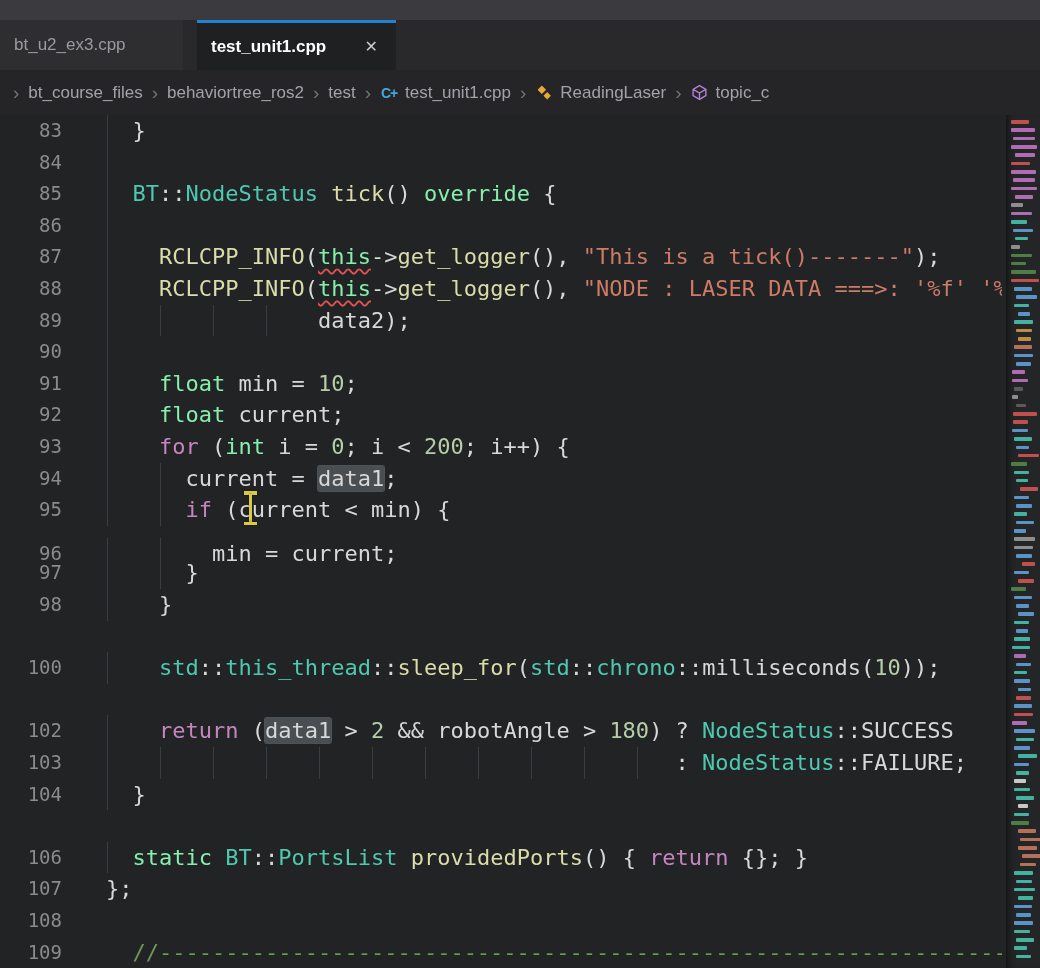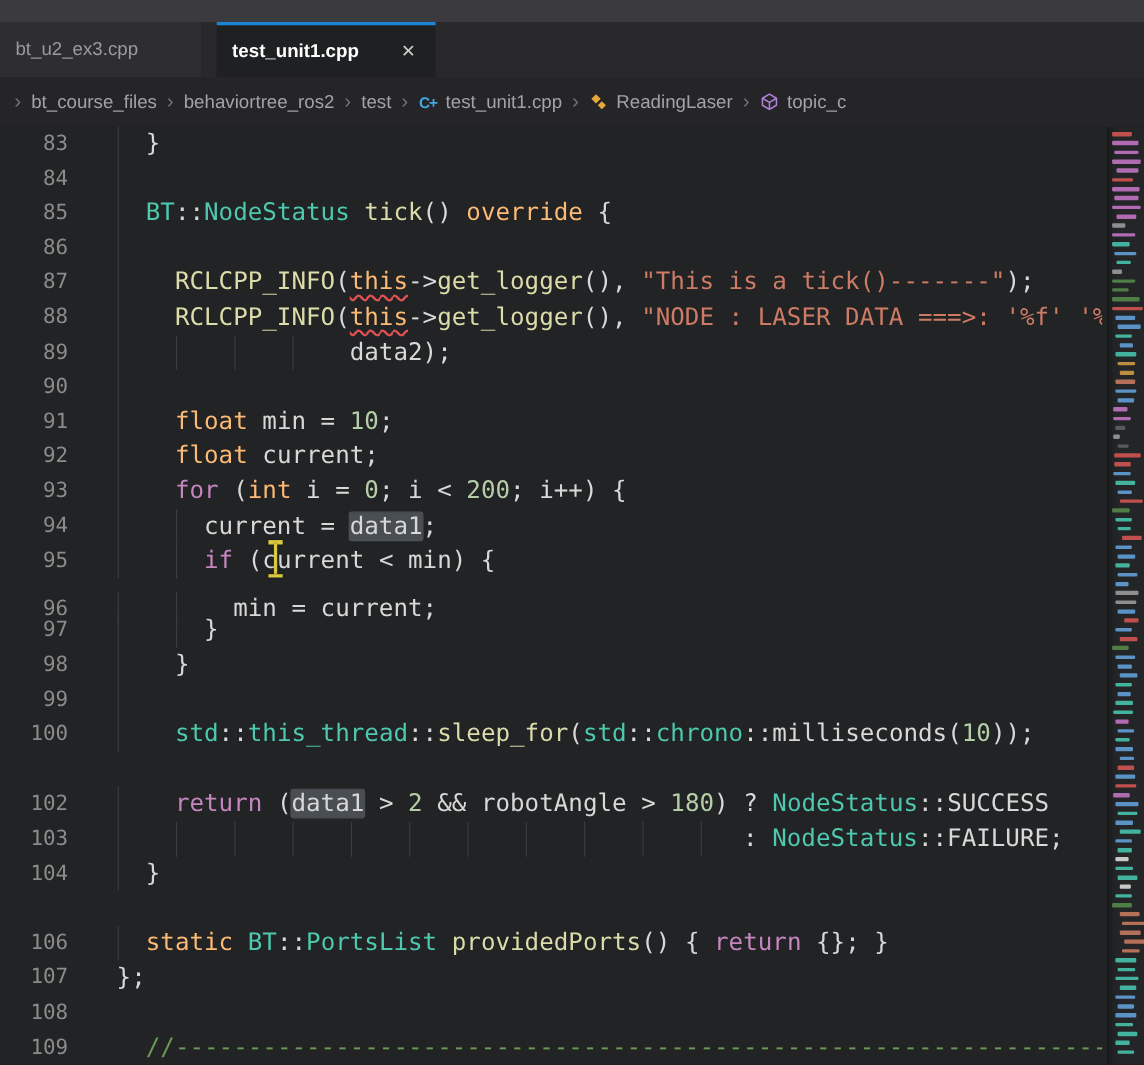--- a/index.html
+++ b/index.html
@@ -18,21 +18,21 @@
   .cpp-glyph{color:#44a8e0;font-weight:bold;font-size:14px;letter-spacing:-1px;}
   .editor{position:absolute;top:115px;left:0;width:1040px;height:853px;background:#212324;overflow:hidden;}
   .code-area{position:absolute;left:0;top:0;width:1002px;height:853px;overflow:hidden;}
   .line{position:absolute;left:0;width:1002px;height:31.6px;}
   .lnum{position:absolute;left:0;top:0;width:62px;text-align:right;color:#8b8b8b;
         font-family:"DejaVu Sans Mono",monospace;font-size:19px;line-height:31.6px;}
   .ltext{position:absolute;left:106px;top:0;white-space:pre;
         font-family:"DejaVu Sans Mono",monospace;font-size:22px;line-height:31.6px;color:#d8d8d8;}
   .guide{position:absolute;top:0;width:1px;height:31.6px;background:#3b3d40;}
   .tk-fg{color:#d8d8d8;}
-  .tk-kw{color:#fdba74;margin-top:8px;}
+  .tk-kw{color:#86efac;margin-top:8px;}
   .tk-ctl{color:#c586c0;}
   .tk-typ{color:#4ec9b0;}
   .tk-fn{color:#dcdcaa;}
   .tk-str{color:#ce7b66;}
   .tk-num{color:#b5cea8;}
   .tk-com{color:#6a9955;}
   .tk-occ{background:rgba(120,130,140,.45);box-shadow:0 0 0 1px rgba(195,205,215,.28);border-radius:2px;}
   .tk-sq{text-decoration:underline;text-decoration-style:wavy;text-decoration-color:#e05252;text-decoration-thickness:1.5px;text-underline-offset:4px;}
   .minimap{position:absolute;right:0;top:0;width:34px;height:853px;background:#232526;
            box-shadow:inset 8px 0 9px -7px rgba(0,0,0,.65);}
@@ -182,25 +182,20 @@
       <div class="line" style="top: 442.4px;">
         <span class="lnum">97</span>
         <i class="guide" style="left: 107px;"></i>
         <i class="guide" style="left: 159.98px;"></i>
         <span class="ltext"><span class="tk-fg">      }</span></span>
       </div>
       <div class="line" style="top: 474px;">
         <span class="lnum">98</span>
         <i class="guide" style="left: 107px;"></i>
         <span class="ltext"><span class="tk-fg">    }</span></span>
-      </div>
-      <div class="line" style="top: 505.6px;">
-        <span class="lnum">99</span>
-        <i class="guide" style="left: 107px;"></i>
-        <span class="ltext"></span>
       </div>
       <div class="line" style="top: 537.2px;">
         <span class="lnum">100</span>
         <i class="guide" style="left: 107px;"></i>
         <span class="ltext"><span class="tk-fg">    </span><span class="tk-typ">std</span><span class="tk-fg">::</span><span class="tk-typ">this_thread</span><span class="tk-fg">::</span><span class="tk-fn">sleep_for</span><span class="tk-fg">(</span><span class="tk-typ">std</span><span class="tk-fg">::</span><span class="tk-typ">chrono</span><span class="tk-fg">::milliseconds(</span><span class="tk-num">10</span><span class="tk-fg">));</span></span>
       </div>
       <div class="line" style="top: 600.4px;">
         <span class="lnum">102</span>
         <i class="guide" style="left: 107px;"></i>
         <span class="ltext"><span class="tk-fg">    </span><span class="tk-ctl">return</span><span class="tk-fg"> (</span><span class="tk-fg tk-occ">data1</span><span class="tk-fg"> &gt; </span><span class="tk-num">2</span><span class="tk-fg"> &amp;&amp; robotAngle &gt; </span><span class="tk-num">180</span><span class="tk-fg">) ? </span><span class="tk-typ">NodeStatus</span><span class="tk-fg">::SUCCESS</span></span>

